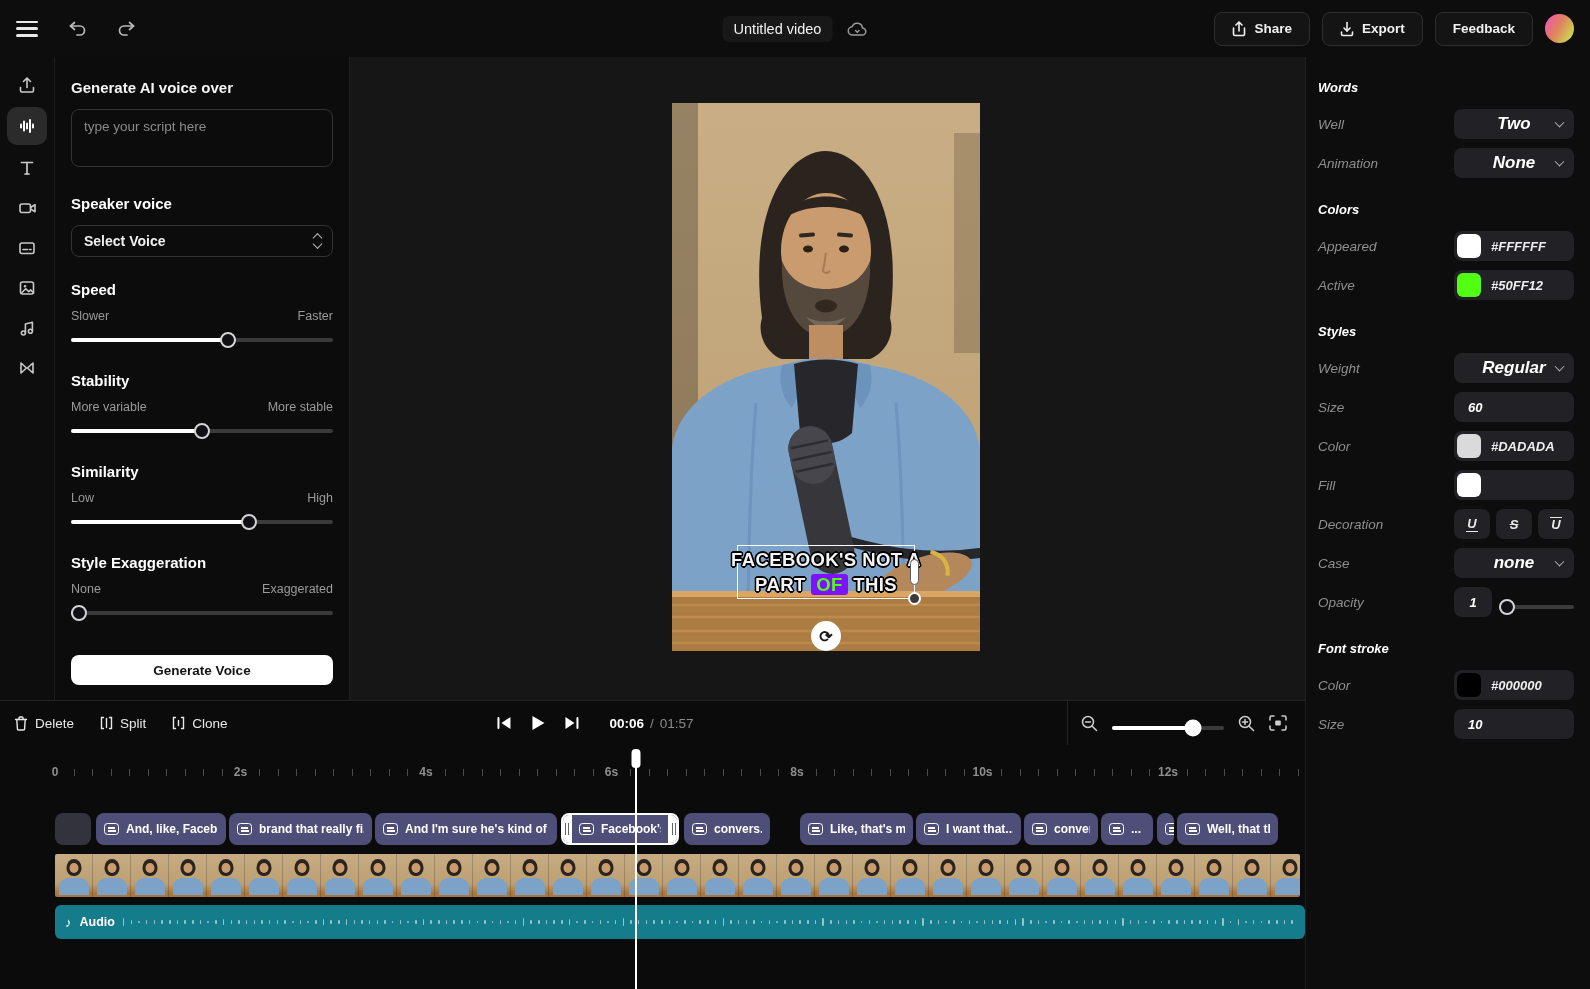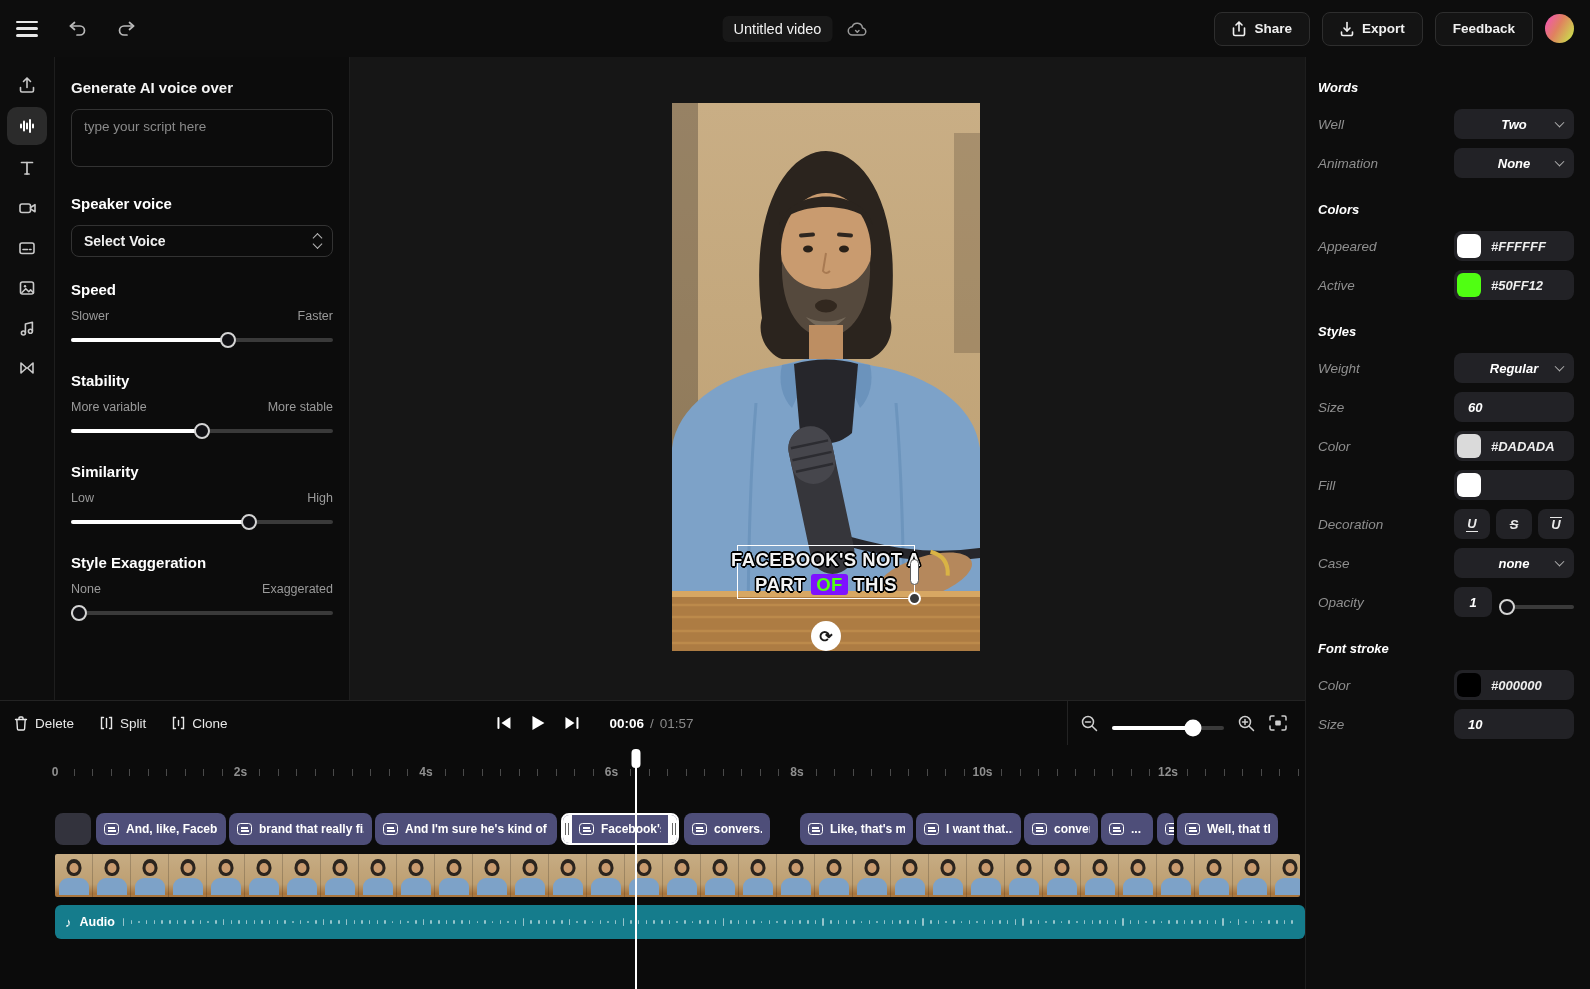--- a/index.html
+++ b/index.html
@@ -83,21 +83,21 @@
 
   
   .props { position:absolute; left:1305px; top:57px; width:285px; height:932px; background:#0d0d0d;
     border-left:1px solid #1e1e1e; padding:0 16px 0 12px; overflow:hidden; z-index:20;font-style:italic; }
   .rp-title { font-size:13px; font-weight:bold; color:#fff; margin:24px 0 14px 0; }
   .rp-title.first { margin-top:23px; }
   .rp-row { display:flex; align-items:center; justify-content:space-between; height:30px; margin-bottom:9px; }
   .rp-label { font-size:13.5px; color:#8f8f8f; }
   .pill { width:120px; height:30px; background:#222226; border-radius:8px; position:relative;
     display:flex; align-items:center; cursor:pointer; }
-  .pill.dropdown { justify-content:center; font-size:13px; font-weight:bold; color:#fff; }
+  .pill.dropdown { justify-content:center; font-size:17px; font-weight:bold; color:#fff; }
   .chev { position:absolute; right:11px; top:50%; width:7px; height:7px;
     border-right:1.7px solid #b0b0b0; border-bottom:1.7px solid #b0b0b0;
     transform:translateY(-70%) rotate(45deg); }
   .pill.valuebox { font-size:13px; font-weight:bold; color:#fff; padding-left:14px; }
   .pill.colorpill { padding-left:3px; gap:10px; }
   .swatch { width:24px; height:24px; border-radius:6px; flex:none; }
   .hex { font-size:13px; font-weight:bold; color:#eee; }
   .deco-group { width:120px; display:flex; justify-content:space-between; }
   .deco-btn { width:36px; height:30px; background:#222226; border-radius:8px; display:flex;
     align-items:center; justify-content:center; cursor:pointer; font-size:13px; font-weight:bold; color:#e8e8e8; }
@@ -336,20 +336,21 @@
     <div class="vp-minmax">
       <span>None</span>
       <span>Exaggerated</span>
     </div>
     <div class="hslider">
       <div class="sl-track"></div>
         <div class="sl-fill" style="width: 3%;"></div>
         <div class="sl-knob" style="left: 3%;"></div>
     </div>
 
+    <button class="vp-generate">Generate Voice</button>
   </div>
 
   <div class="stage">
     <div class="video">
       <svg width="308" height="548" viewBox="0 0 308 548">
         <defs>
           <linearGradient id="bg" x1="0" y1="0" x2="0" y2="1">
             <stop offset="0" stop-color="#c9ae85"></stop>
               <stop offset="1" stop-color="#bc9e70"></stop>
           </linearGradient>

